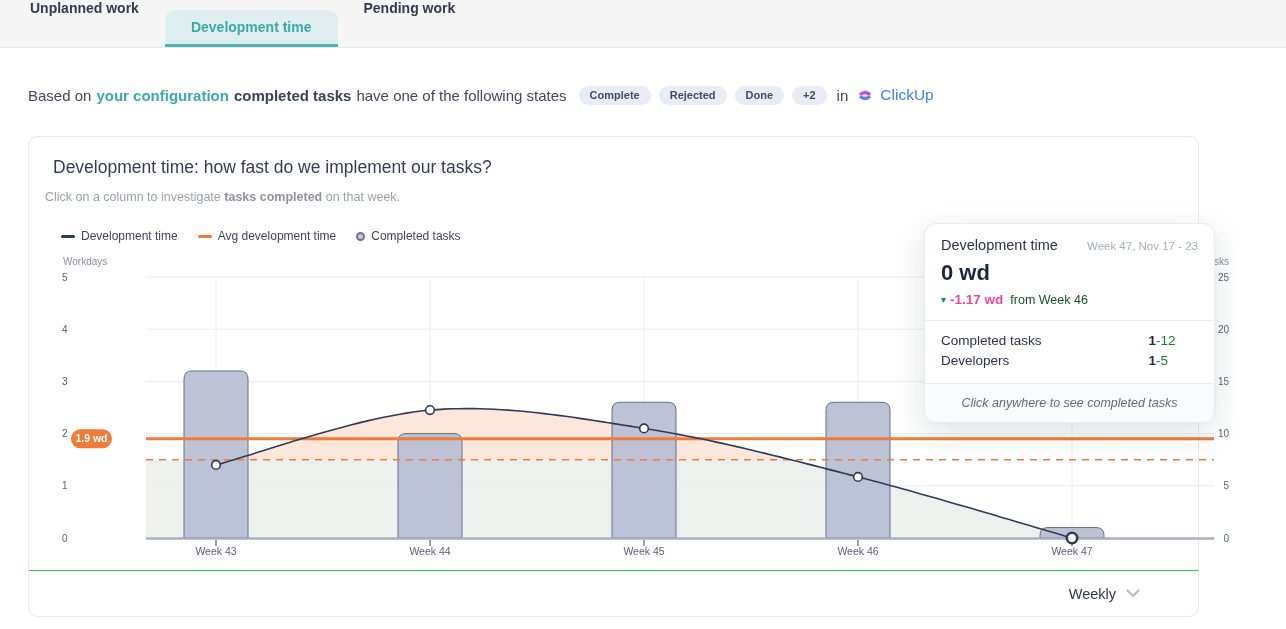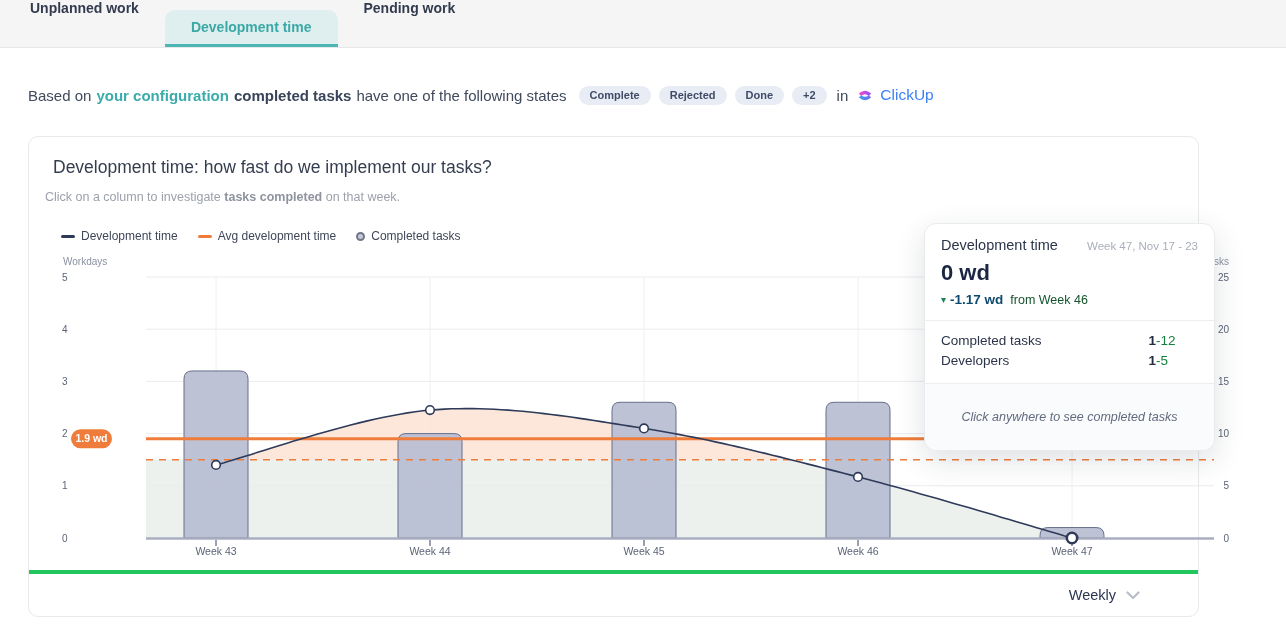--- a/index.html
+++ b/index.html
@@ -39,44 +39,44 @@
   .legend { position:absolute; left:32px; top:92px; display:flex; gap:20px; align-items:center; }
   .legend-item { display:flex; align-items:center; gap:6px; font-size:12px; color:#3f4758; }
   .sw-line { width:14px; height:3px; border-radius:2px; }
   .sw-line.navy { background:#2e3a59; }
   .sw-line.orange { background:#ef7c3a; }
   .sw-dot { width:9px; height:9px; border-radius:50%; border:2.5px solid #6f7789; background:#c6cad6; }
 
   .chart-wrap { position:absolute; left:30px; top:116px; width:1180px; height:310px; }
 
   .card-footer { position:absolute; left:0; right:0; bottom:0; height:46px;
-                 border-top:4px solid #22c55e; display:flex; align-items:center;
+                 border-top:1px solid #22c55e; display:flex; align-items:center;
                  justify-content:flex-end; padding-right:58px; cursor:pointer; }
   .freq-label { font-size:14.5px; font-weight:500; color:#2a3550; }
   .freq-chevron { margin-left:10px; }
 
   
   .tooltip { position:absolute; left:924px; top:223px; width:291px; z-index:10;
              background:#fff; border:1px solid #ebebee; border-radius:12px;
              box-shadow:0 10px 30px rgba(30,40,60,.14); }
   .tt-head { display:flex; justify-content:space-between; align-items:baseline; padding:13px 16px 0 16px; }
   .tt-title { font-size:14.5px; font-weight:500; color:#2b3448; }
   .tt-period { font-size:11.5px; color:#a9aeba; }
   .tt-value { padding:7px 16px 0 16px; font-size:22px; font-weight:700; color:#1b2642; }
   .tt-delta { display:flex; align-items:center; padding:6px 16px 13px 16px; border-bottom:1px solid #eeeef1; }
   .tt-delta .tri { color:#1b8354; font-size:10px; margin-right:4px; }
-  .tt-delta .dval { font-size:13.5px; font-weight:700; color:#0c4a6e; }
+  .tt-delta .dval { font-size:13.5px; font-weight:700; color:#ec4899; }
   .tt-delta .dsuf { font-size:12.5px; color:#14532d; margin-left:7px; }
   .tt-rows { padding:10px 16px 12px 16px; }
   .tt-row { display:flex; align-items:center; line-height:20px; }
   .tt-row .lbl { flex:1; font-size:13.5px; color:#2b3448; }
   .tt-row .val { width:36px; text-align:right; font-size:13.5px; font-weight:700; color:#222c44; }
   .tt-row .chg { width:42px; font-size:13.5px; color:#15803d; }
   .tt-foot { border-top:1px solid #eeeef1; background:#fafbfc; border-radius:0 0 12px 12px;
-             text-align:center; padding:26px 10px; font-size:12.5px; font-style:italic; color:#626b7e; }
+             text-align:center; padding:12px 10px; font-size:12.5px; font-style:italic; color:#626b7e; }
 </style>
 </head>
 <body>
 
 <div class="page">
 
   <div class="tabbar">
     <div class="tab">Unplanned work</div>
     <div class="tab active">Development time</div>
     <div class="tab">Pending work</div>

